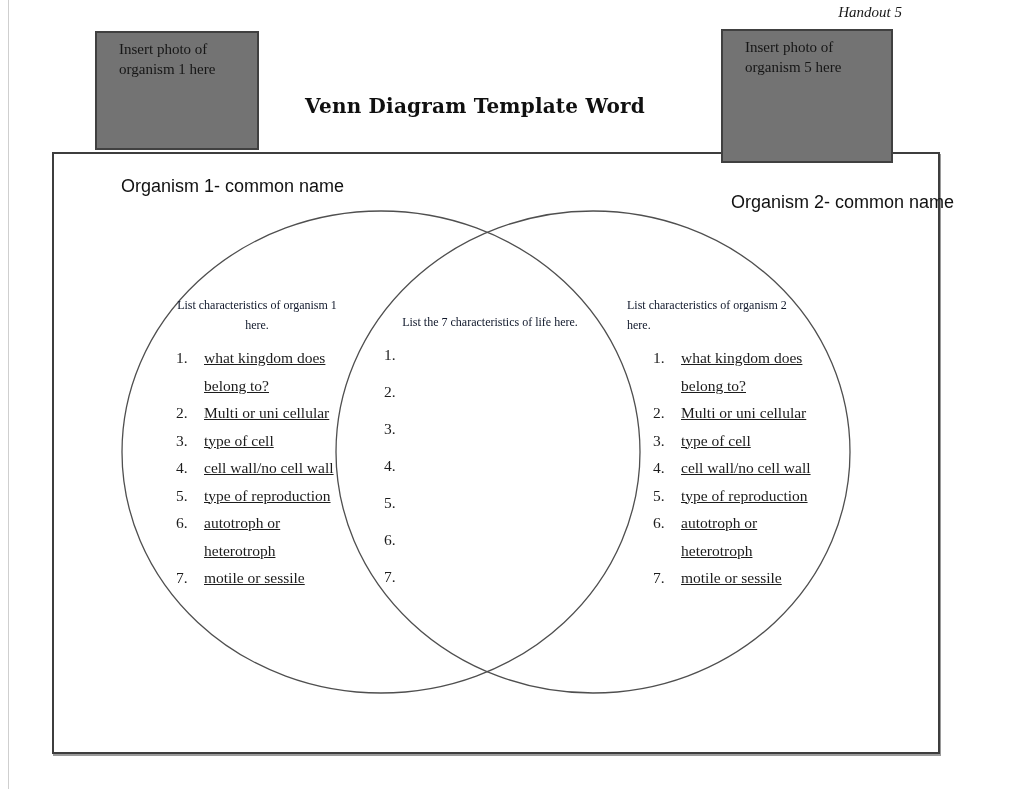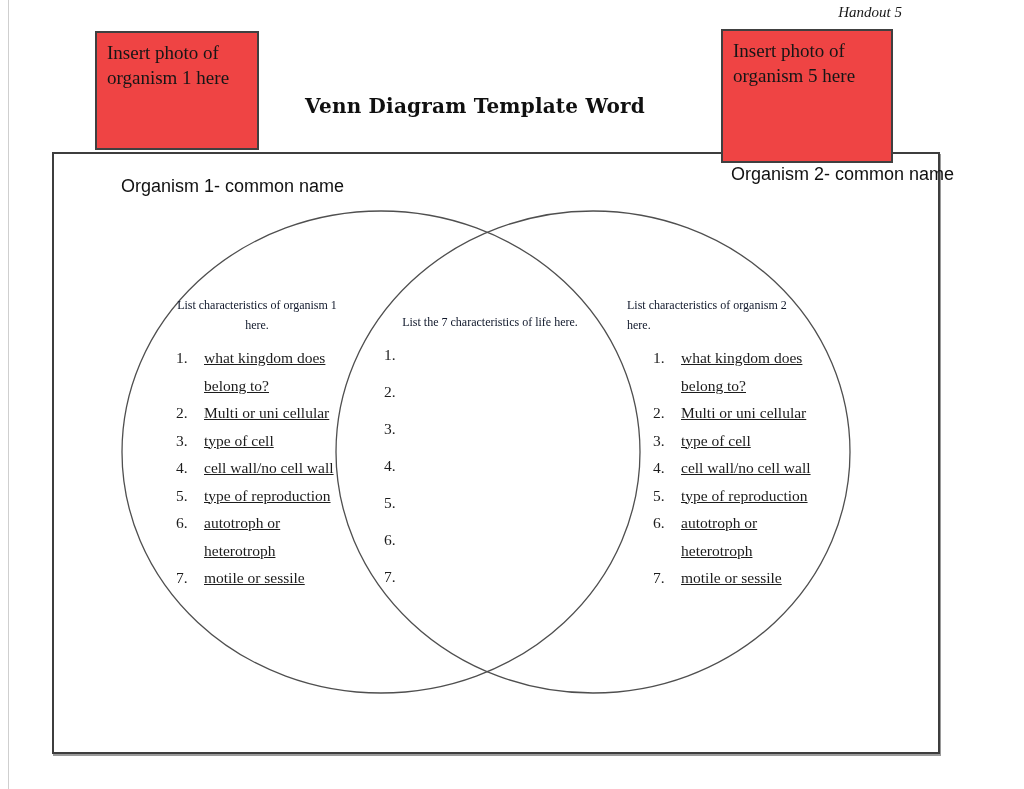--- a/index.html
+++ b/index.html
@@ -5,33 +5,33 @@
   html,body{margin:0;padding:0;}
   body{
     width:1024px;height:789px;position:relative;overflow:hidden;
     background:#ffffff;color:#1c1c1c;
     font-family:"Liberation Serif", serif;
   }
   .abs{position:absolute;}
   #page-edge{left:8px;top:0;width:1px;height:789px;background:#cfcfcf;}
   #handout{left:790px;top:4px;width:112px;text-align:right;
     font-style:italic;font-size:15px;color:#1a1a1a;}
-  .photo-box{border:2px solid #404040;background:#ef4444;
-    padding:7px 10px;font-size:19px;line-height:1.32;color:#161616;box-sizing:border-box;}
+  .photo-box{border:2px solid #404040;background:#737373;
+    padding:7px 22px;font-size:15px;line-height:1.32;color:#161616;box-sizing:border-box;}
   #photo-box-1{left:95px;top:31px;width:164px;height:119px;}
   #photo-box-2{left:721px;top:29px;width:172px;height:134px;z-index:3;}
   #doc-title{left:0;top:94px;width:950px;text-align:center;
     font-family:"DejaVu Serif", serif;font-weight:bold;font-size:20px;color:#101010;
     letter-spacing:0.2px;}
   #main-rect{left:52px;top:152px;width:888px;height:602px;
     border:2px solid #3d3d3d;box-sizing:border-box;background:transparent;
     box-shadow:1px 2px 0 #9a9a9a;}
   .org-label{font-family:"Liberation Sans", sans-serif;font-size:18px;color:#111111;margin-left:28px;}
   #org-label-1{left:93px;top:176px;}
-  #org-label-2{left:703px;top:164px;}
+  #org-label-2{left:703px;top:192px;}
   #venn-svg{left:0;top:0;width:1024px;height:789px;pointer-events:none;}
   .vheading{font-size:12px;line-height:19.5px;color:#0f172a;}
   .centered{text-align:center;}
   #left-heading{left:168px;top:296px;width:178px;}
   #mid-heading{left:366px;top:313px;width:248px;}
   #right-heading{left:627px;top:296px;width:185px;}
   .vlist{font-size:15.5px;color:#1c1c1c;}
   .vrow{display:flex;line-height:27.5px;}
   .vrow .num{width:28px;flex:none;}
   .vrow .txt{flex:1;text-decoration:underline;}

